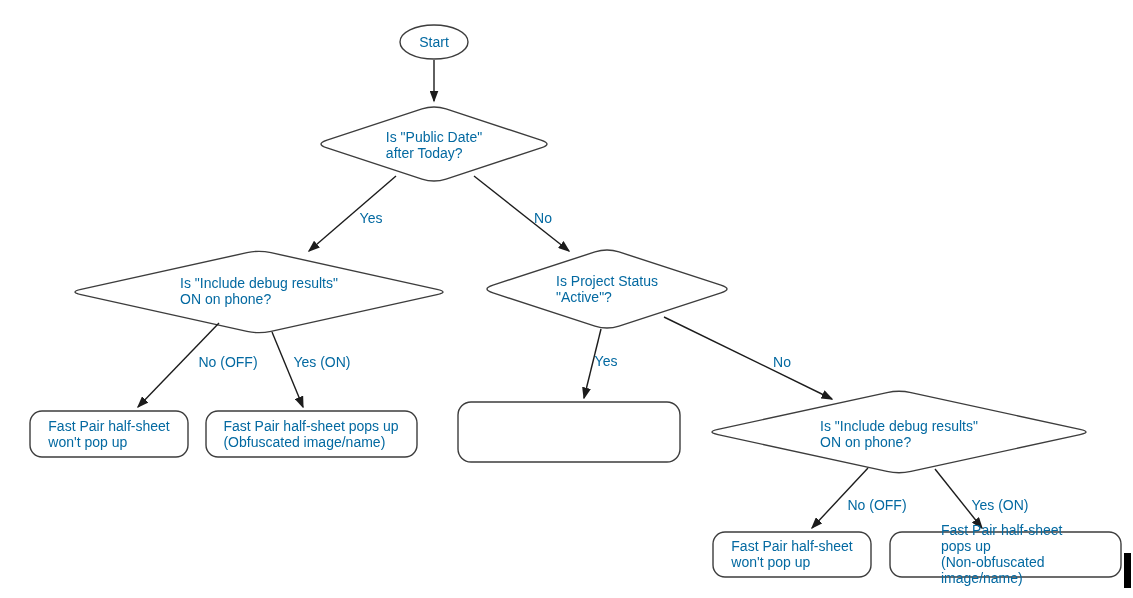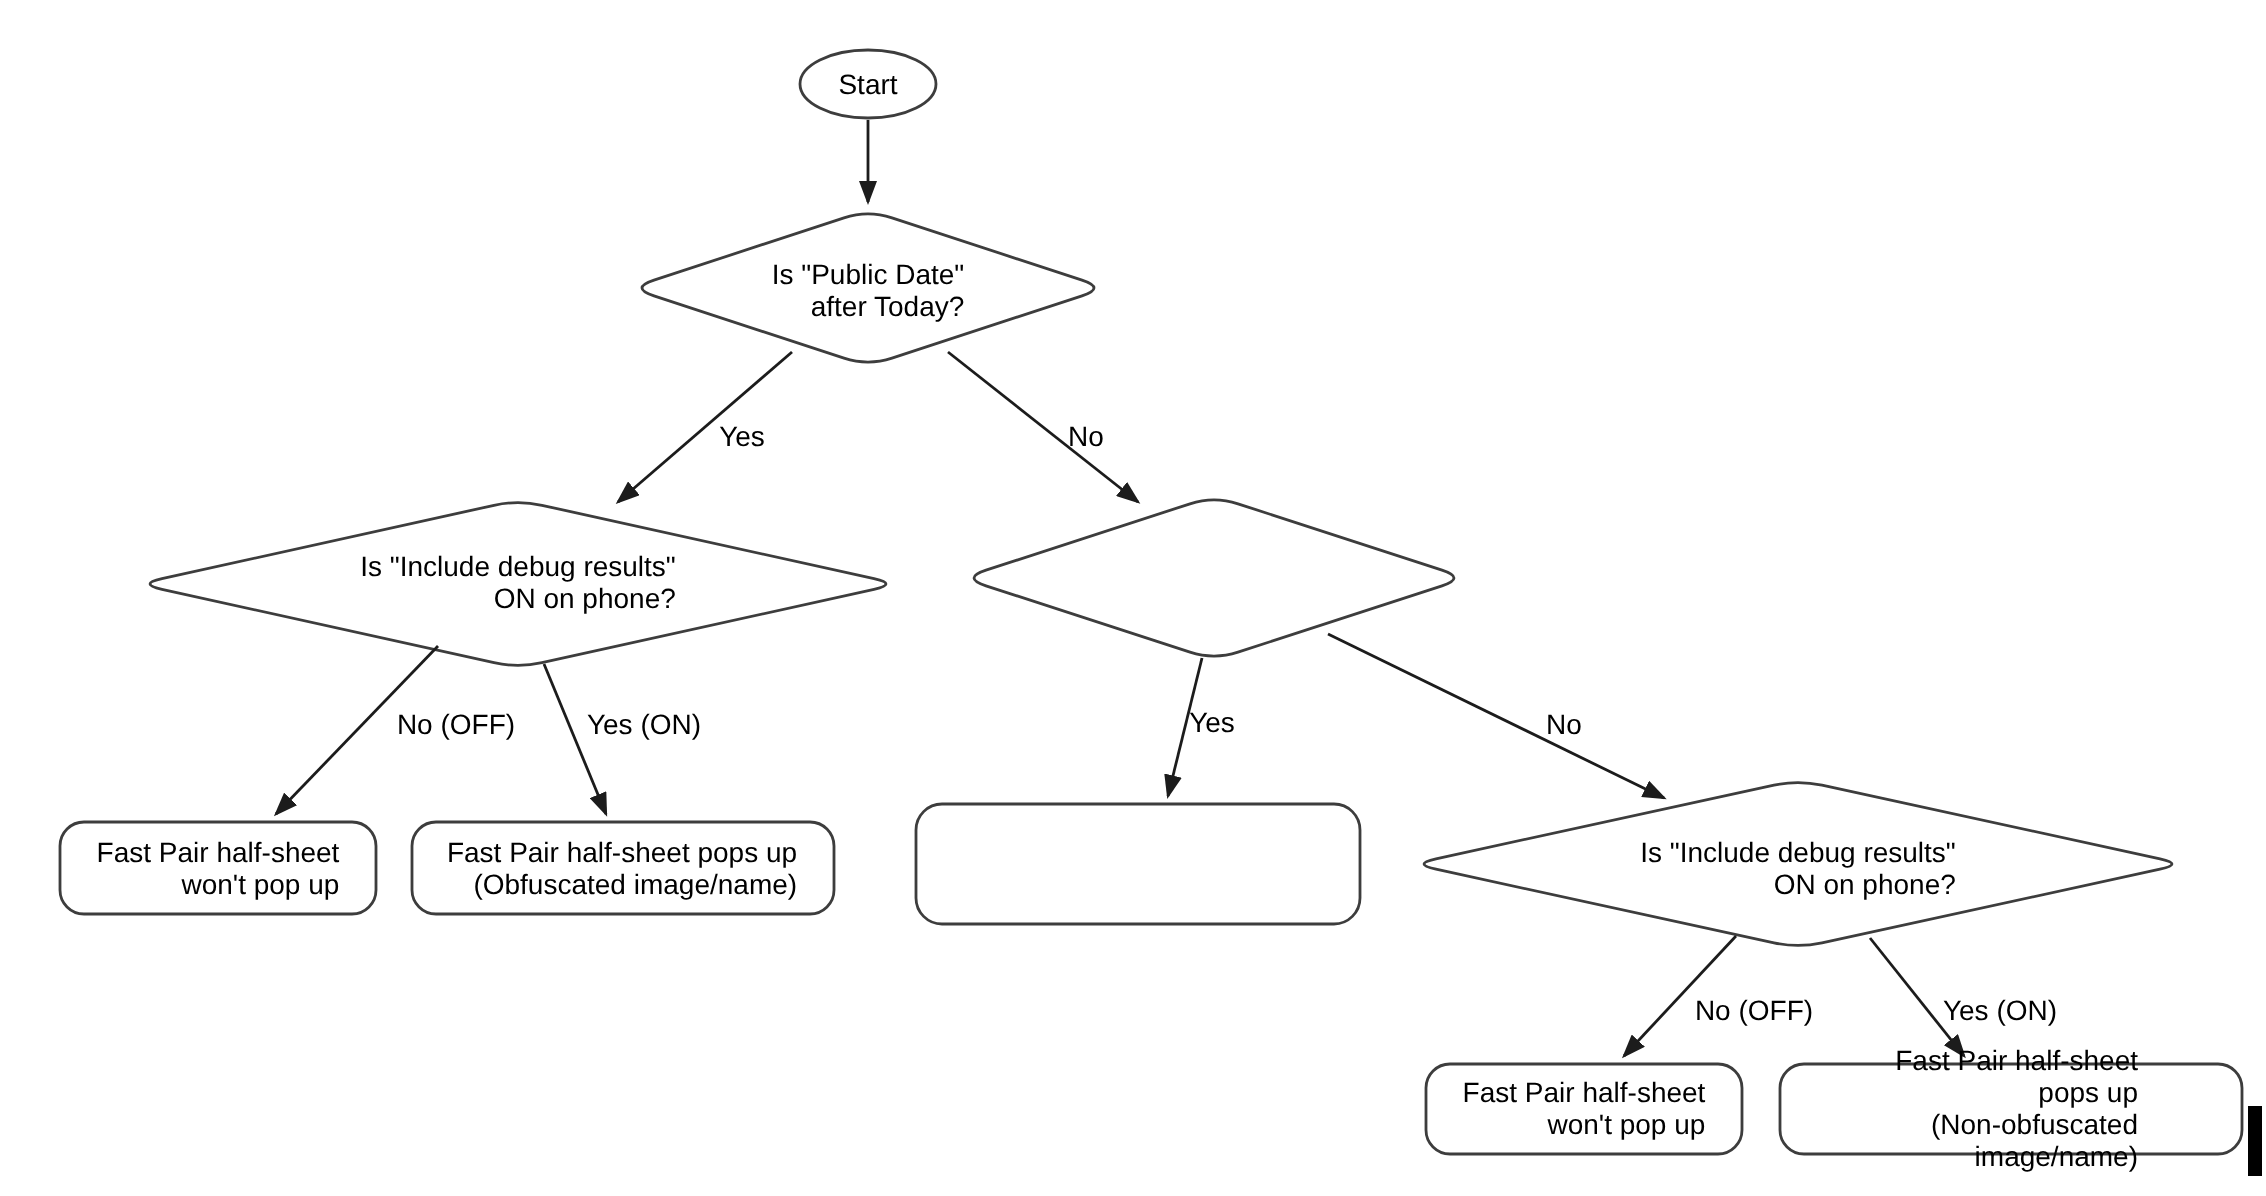--- a/index.html
+++ b/index.html
@@ -5,22 +5,22 @@
   html,body{margin:0;padding:0;background:#fff;}
   .canvas{
     position:relative;width:1133px;height:598px;background:#ffffff;
     font-family:"Liberation Sans",sans-serif;overflow:hidden;
   }
   .canvas svg{position:absolute;left:0;top:0;}
   .node-shape{fill:#ffffff;stroke:#3d3d3d;stroke-width:1.4;}
   .edge-line{stroke:#1c1c1c;stroke-width:1.4;}
   .lbl{
     position:absolute;transform:translate(-50%,-50%);
-    text-align:right;white-space:pre-line;
-    font-size:14px;line-height:16px;color:#000000;
+    text-align:left;white-space:pre-line;
+    font-size:14px;line-height:16px;color:#0369a1;
   }
   .cursor-bar{position:absolute;left:1124px;top:553px;width:7px;height:35px;background:#000000;}
 </style>
 </head>
 <body>
 
 <div class="canvas">
 
   <svg width="1133" height="598" viewBox="0 0 1133 598">
     <defs>
@@ -51,20 +51,22 @@
     <line class="edge-line" x1="664" y1="317" x2="832" y2="399" marker-end="url(#arrow)"></line>
     <line class="edge-line" x1="868" y1="468" x2="812" y2="528" marker-end="url(#arrow)"></line>
     <line class="edge-line" x1="935" y1="469" x2="982" y2="528" marker-end="url(#arrow)"></line>
   </svg>
 
   <div class="lbl" style="left:434px;top:42px;">Start</div>
   <div class="lbl" style="left:434px;top:145px;">Is "Public Date"
 after Today?</div>
   <div class="lbl" style="left:259px;top:291px;">Is "Include debug results"
 ON on phone?</div>
+  <div class="lbl" style="left:607px;top:289px;">Is Project Status
+"Active"?</div>
   <div class="lbl" style="left:899px;top:434px;">Is "Include debug results"
 ON on phone?</div>
   <div class="lbl" style="left:109px;top:434px;">Fast Pair half-sheet
 won't pop up</div>
   <div class="lbl" style="left:311px;top:434px;">Fast Pair half-sheet pops up
 (Obfuscated image/name)</div>
   <div class="lbl" style="left:792px;top:554px;">Fast Pair half-sheet
 won't pop up</div>
   <div class="lbl" style="left:1005px;top:554px;">Fast Pair half-sheet pops up
 (Non-obfuscated image/name)</div>

